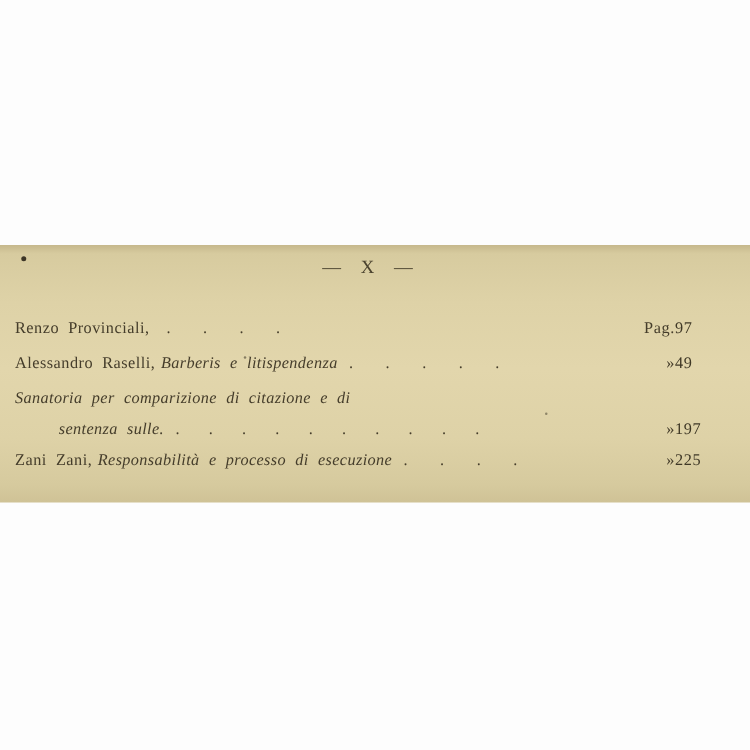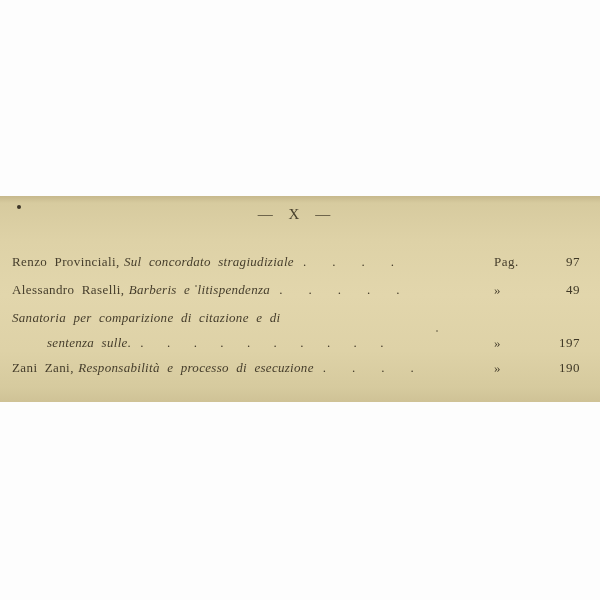--- a/index.html
+++ b/index.html
@@ -82,46 +82,45 @@
     min-width: 0;
     overflow: hidden;
     white-space: nowrap;
     letter-spacing: 2em;
     padding-left: 0.7em;
   }
   .row.cont .dots { letter-spacing: 1.8em; }
   .ref {
     width: 46px;
     flex-shrink: 0;
+    text-align: right;
     letter-spacing: 0.5px;
   }
   .pnum {
     width: 40px;
     flex-shrink: 0;
-    text-align: right;
     letter-spacing: 0.5px;
     color: #3f3826;
   }
 </style>
 </head>
 <body>
 
 <div class="canvas">
   <div class="paper">
     <span class="speck s1"></span>
     <span class="speck s2"></span>
     <span class="speck s3"></span>
 
     <div class="folio">— X —</div>
 
     <div class="toc">
 
       <div class="row">
         <span class="author">Renzo Provinciali,</span>
-        <span class="title">Sul concordato stragiudiziale</span>
         <span class="dots">....</span>
         <span class="ref">Pag.</span>
         <span class="pnum">97</span>
       </div>
 
       <div class="row">
         <span class="author">Alessandro Raselli,</span>
         <span class="title">Barberis e litispendenza</span>
         <span class="dots">.....</span>
         <span class="ref">»</span>
@@ -137,18 +136,18 @@
         <span class="dots">..........</span>
         <span class="ref">»</span>
         <span class="pnum">197</span>
       </div>
 
       <div class="row">
         <span class="author">Zani Zani,</span>
         <span class="title">Responsabilità e processo di esecuzione</span>
         <span class="dots">....</span>
         <span class="ref">»</span>
-        <span class="pnum">190</span>
+        <span class="pnum">225</span>
       </div>
 
     </div>
   </div>
 </div>
 
 </body></html>

